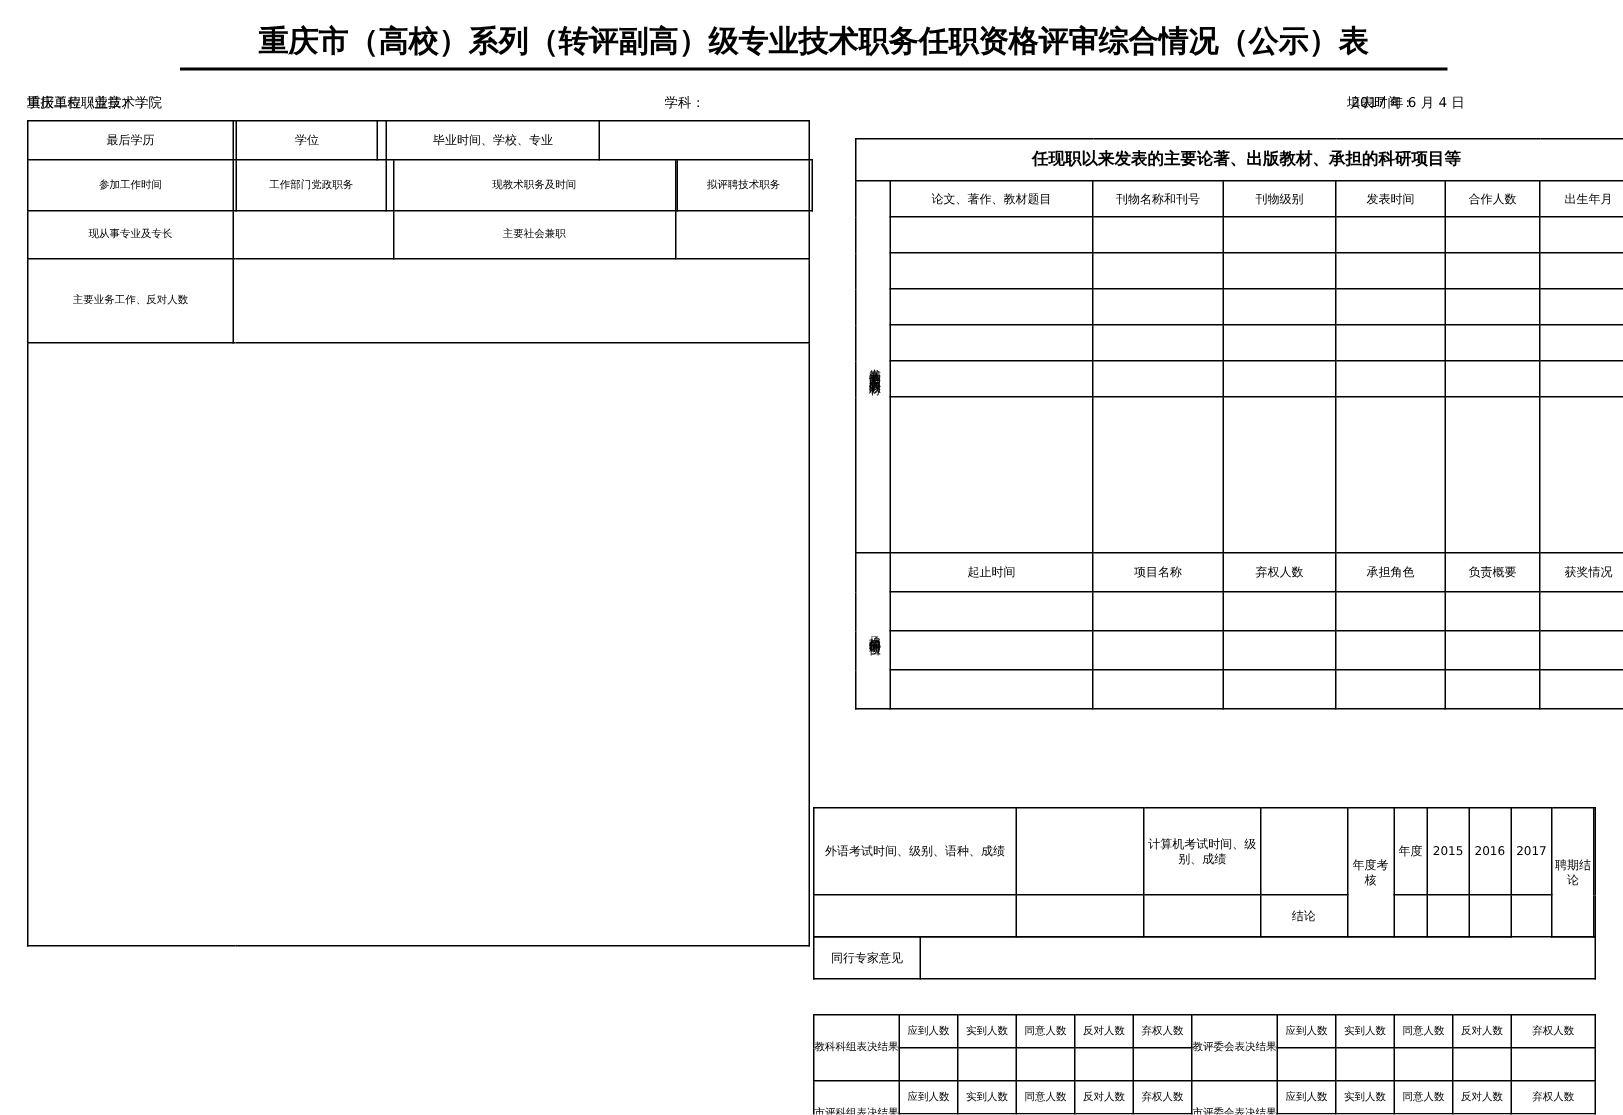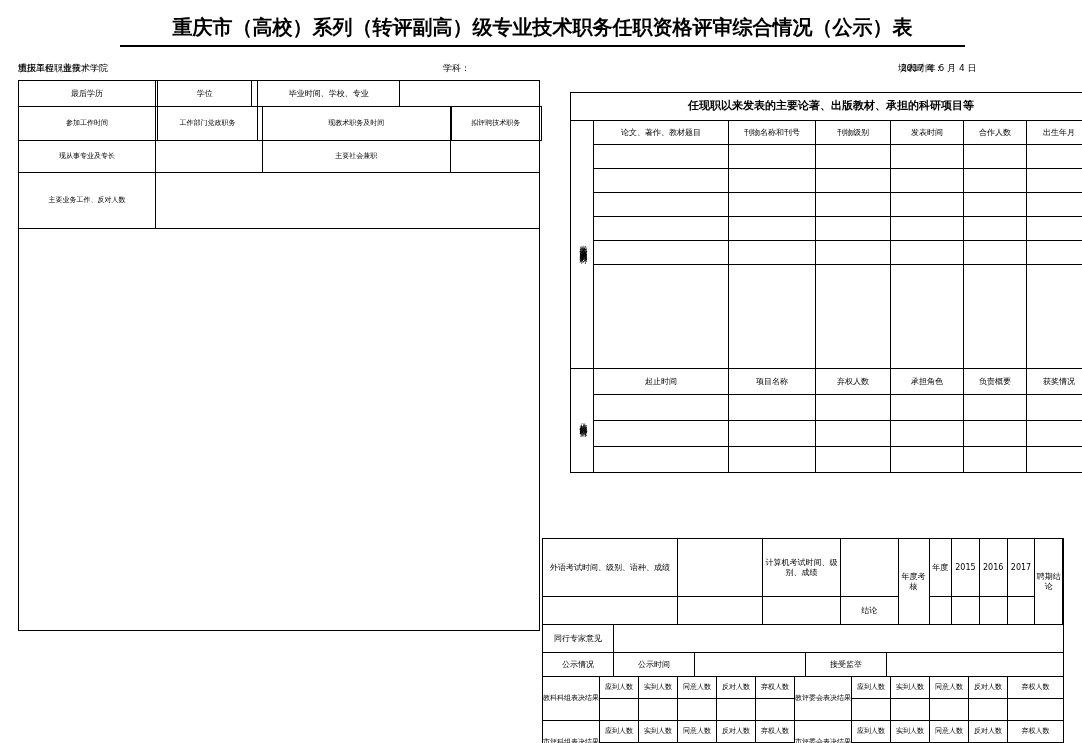--- a/index.html
+++ b/index.html
@@ -246,31 +246,20 @@
 
   <table style="position:absolute;left:542px;top:624px;width:522px;">
     <tbody>
         <tr style="height:28px">
       <td style="width:70px;font-size:8px">同行专家意见</td>
       <td></td>
     </tr>
   </tbody>
     </table>
 
-  <table style="position:absolute;left:542px;top:652px;width:522px;">
-    <tbody>
-        <tr style="height:24px">
-      <td style="width:70px">公示情况</td>
-      <td style="width:80px">公示时间</td>
-      <td style="width:110px"></td>
-      <td style="width:80px">接受监举</td>
-      <td></td>
-    </tr>
-  </tbody>
-    </table>
 
   <table style="position:absolute;left:542px;top:676px;width:522px;">
 
     <tbody>
         <tr style="height:22px">
       <td style="width:56px;font-size:7px" rowspan="2">教科科组表决结果</td>
       <td style="width:38px;font-size:7px">应到人数</td>
       <td style="width:38px;font-size:7px">实到人数</td>
       <td style="width:38px;font-size:7px">同意人数</td>
       <td style="width:38px;font-size:7px">反对人数</td>

